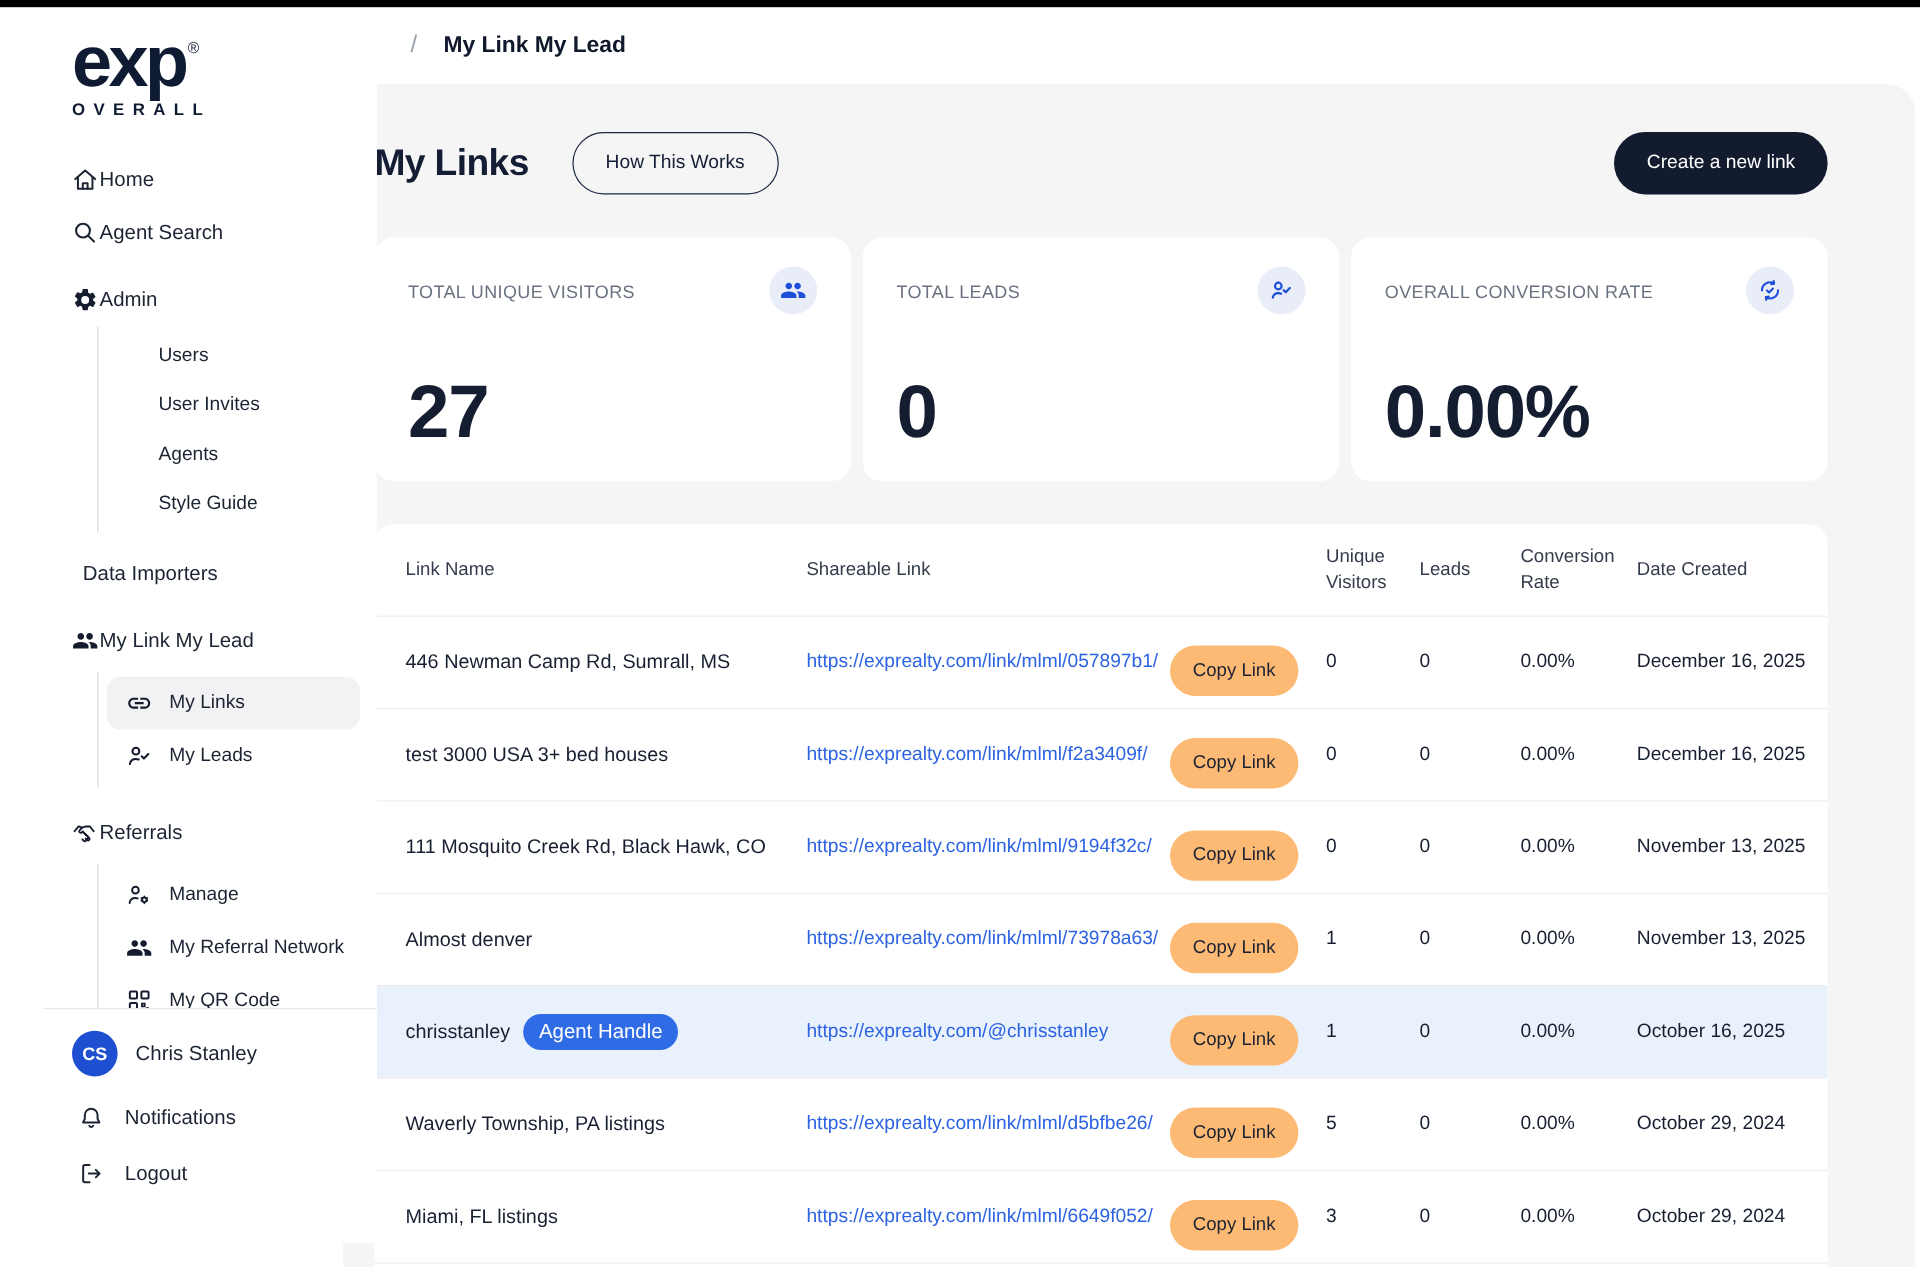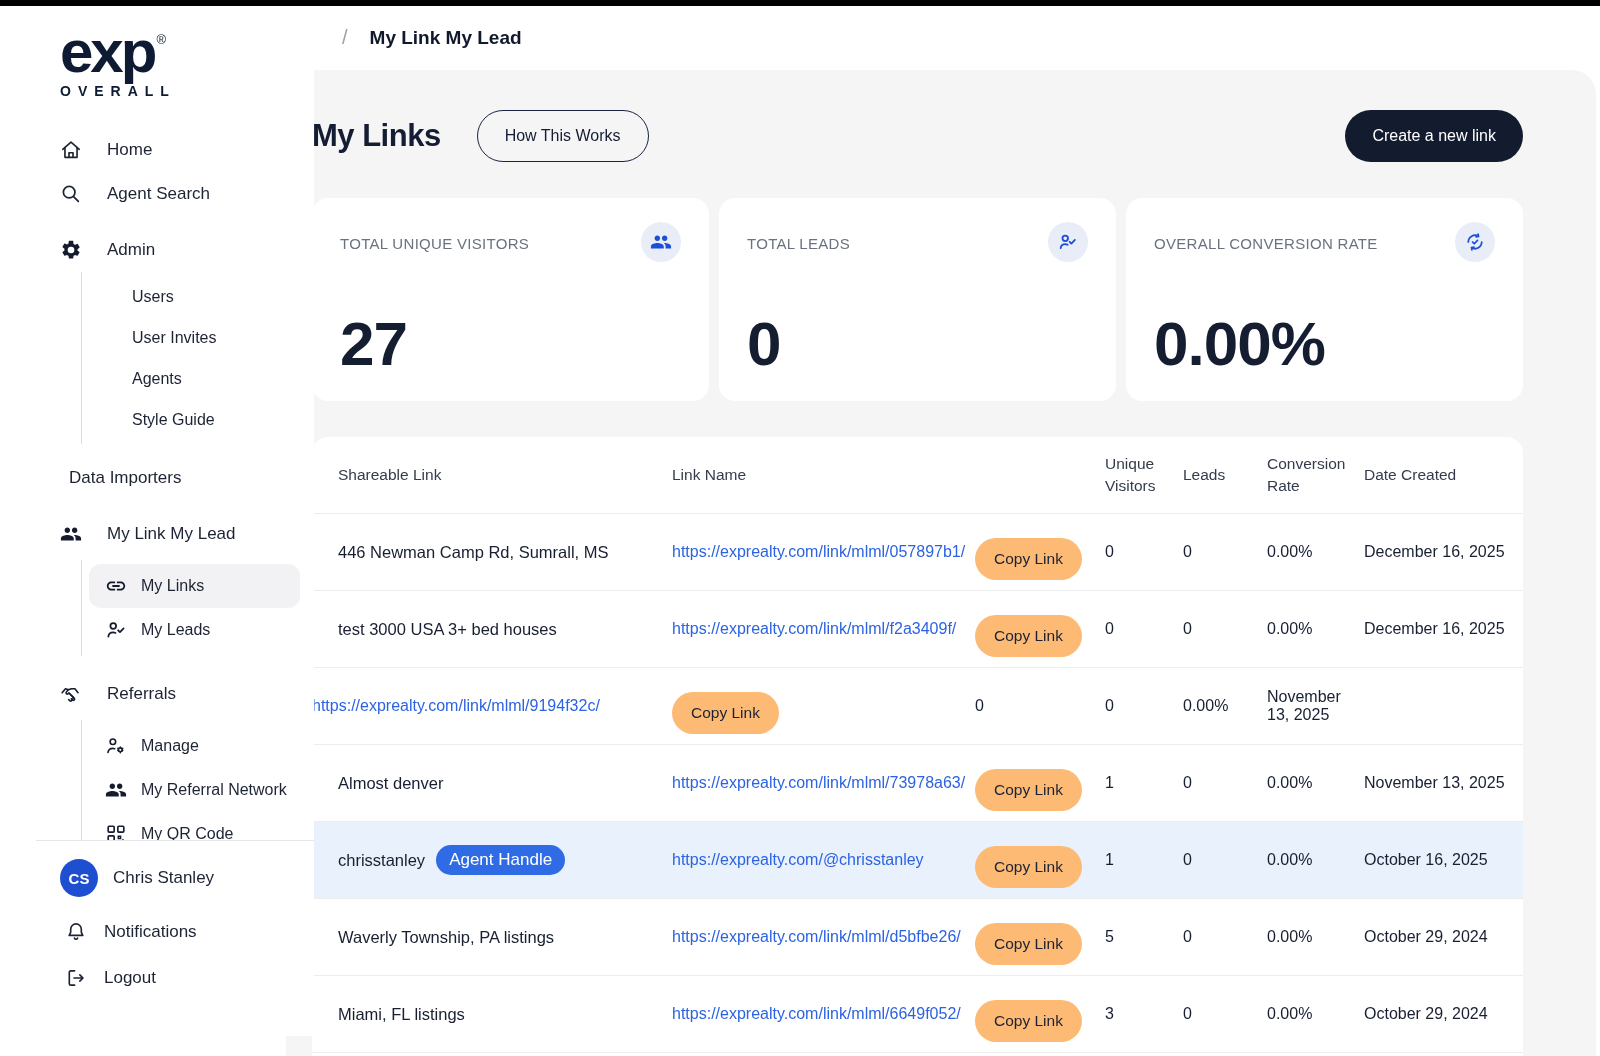--- a/index.html
+++ b/index.html
@@ -12,21 +12,21 @@
   .topbar { position:absolute; top:0; left:0; width:100%; height:6px; background:#000; z-index:50; }
 
   
   .sidebar { position:absolute; top:6px; left:0; width:278px; height:1030px; background:#fff; z-index:10;margin-left:36px; }
   .nav-scroll { height:854px; overflow:hidden; }
   .logo { padding:16px 0 0 24px; color:#0e1b33; line-height:1; }
   .logo .word { font-size:60px; font-weight:800; letter-spacing:-3px; }
   .logo .reg { font-size:13px; font-weight:400; vertical-align:28px; letter-spacing:0; margin-left:2px; }
   .logo .sub { font-size:14px; font-weight:600; letter-spacing:7px; margin-top:2px; }
   .nav { margin-top:30px; }
-  .nav-item { display:flex; align-items:center; gap:25px; padding:11px 24px; height:44px;
+  .nav-item { display:flex; align-items:center; gap:1px; padding:11px 24px; height:44px;
               font-size:17px; color:#1c2433; cursor:pointer; }
   .nav-item.noicon { padding-left:33px; }
   .nav-item .ic { width:22px; height:22px; flex:0 0 22px; display:flex; align-items:center; justify-content:center; }
   .mt12 { margin-top:12px; } .mt16 { margin-top:16px; } .mt4 { margin-top:4px; }
   .sub-list { margin-left:45px; border-left:1px solid #dcdce0; padding:4px 0; }
   .sub-item { padding:10px 0 10px 50px; font-size:16px; color:#1c2433; cursor:pointer; height:41px; display:flex; align-items:center; }
   .sub-item-ico { display:flex; align-items:center; gap:14px; font-size:16px; color:#1c2433; cursor:pointer;
                   height:44px; margin:0 14px 0 7px; padding:0 0 0 16px; border-radius:12px; }
   .sub-item-ico .ic { width:22px; height:22px; flex:0 0 22px; display:flex; align-items:center; justify-content:center; }
   .sub-item-ico.selected { background:#f2f2f4; }
@@ -291,22 +291,22 @@
                 <path d="M9.3 12l1.9 1.9 3.5-3.6"></path>
               </svg>
           </span>
         </div>
         <div class="card-value">0.00%</div>
       </div>
     </div>
 
     <div class="table-card">
       <div class="t-row t-head">
+        <div>Link Name</div>
         <div>Shareable Link</div>
-        <div>Link Name</div>
         <div></div>
         <div>Unique Visitors</div>
         <div>Leads</div>
         <div>Conversion Rate</div>
         <div>Date Created</div>
       </div>
 
       <div class="t-row">
         <div class="cell-name">446 Newman Camp Rd, Sumrall, MS</div>
         <div class="cell-link"><a>https://exprealty.com/link/mlml/057897b1/</a></div>
@@ -321,20 +321,21 @@
         <div class="cell-name">test 3000 USA 3+ bed houses</div>
         <div class="cell-link"><a>https://exprealty.com/link/mlml/f2a3409f/</a></div>
         <div><button class="copy-btn">Copy Link</button></div>
         <div class="cell-num">0</div>
         <div class="cell-num">0</div>
         <div class="cell-num">0.00%</div>
         <div class="cell-date">December 16, 2025</div>
       </div>
 
       <div class="t-row">
+        <div class="cell-name">111 Mosquito Creek Rd, Black Hawk, CO</div>
         <div class="cell-link"><a>https://exprealty.com/link/mlml/9194f32c/</a></div>
         <div><button class="copy-btn">Copy Link</button></div>
         <div class="cell-num">0</div>
         <div class="cell-num">0</div>
         <div class="cell-num">0.00%</div>
         <div class="cell-date">November 13, 2025</div>
       </div>
 
       <div class="t-row">
         <div class="cell-name">Almost denver</div>

